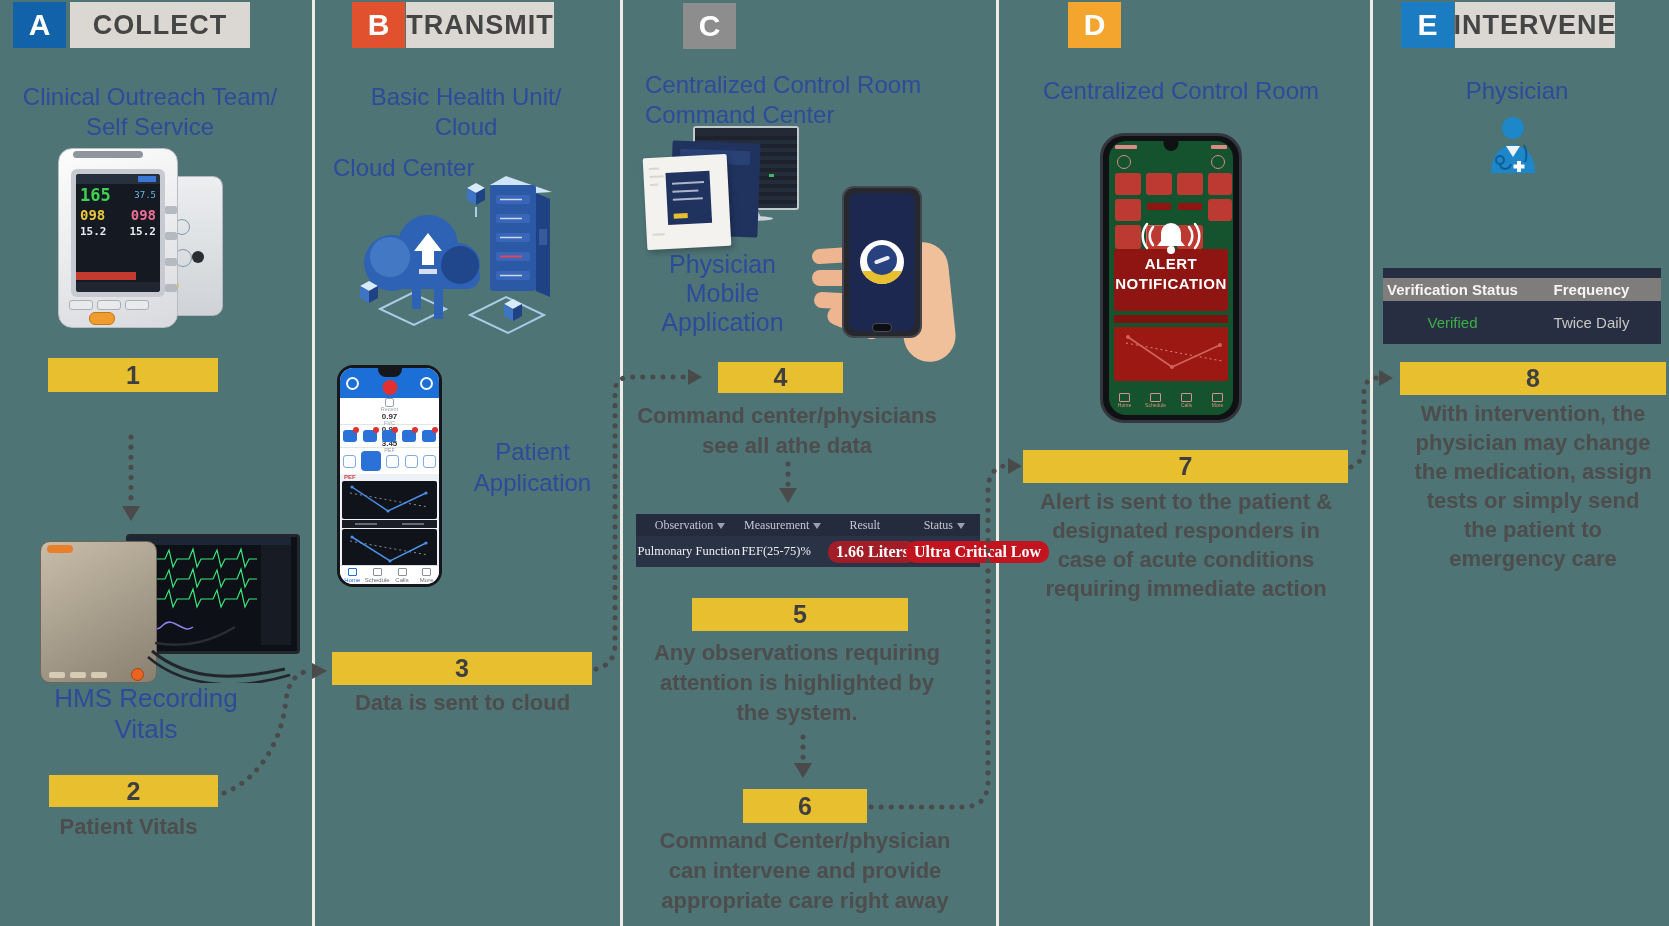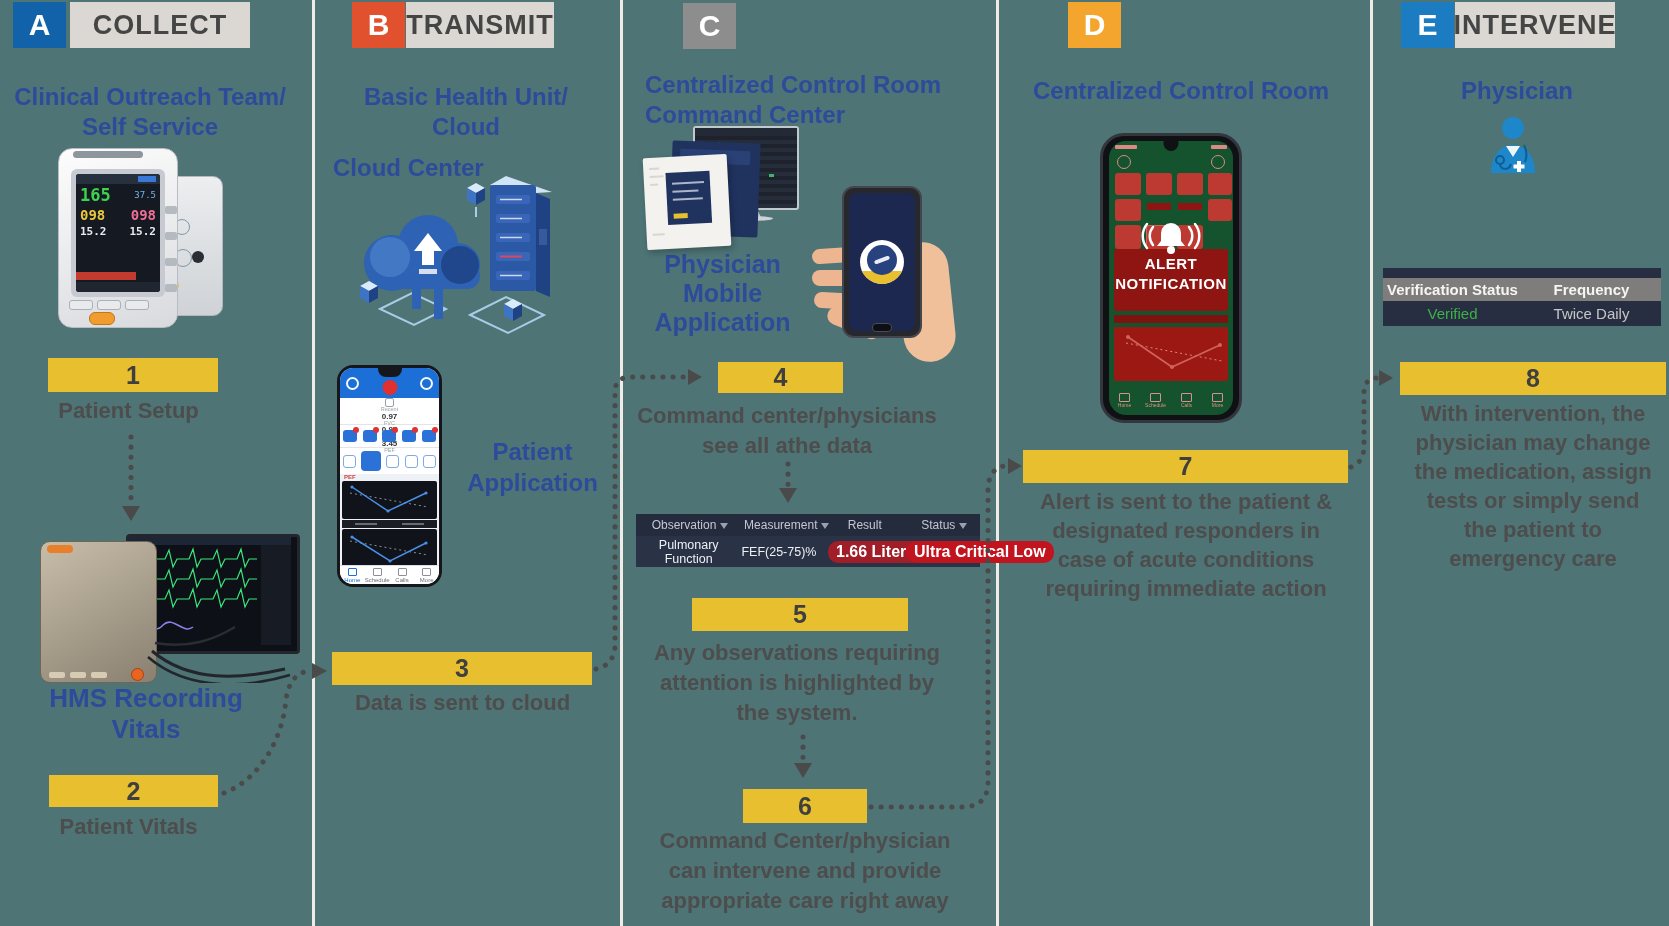--- a/index.html
+++ b/index.html
@@ -5,40 +5,40 @@
   html,body{margin:0;padding:0;background:#4e7475;}
   .canvas{position:relative;width:1669px;height:926px;background:#4e7475;overflow:hidden;
           font-family:"Liberation Sans","DejaVu Sans",sans-serif;}
   .divider{position:absolute;top:0;bottom:0;width:3px;background:#efece6;}
   
   .hletter{position:absolute;top:2px;width:53px;height:46px;color:#fff;font-size:30px;font-weight:bold;
            display:flex;align-items:center;justify-content:center;}
   .htitle{position:absolute;top:2px;height:46px;background:#dbd8d3;color:#454545;font-size:27px;
           font-weight:bold;letter-spacing:1px;display:flex;align-items:center;justify-content:center;}
   
-  .blue{position:absolute;color:#2d4b9b;font-weight:700;font-size:24px;line-height:30px;text-align:center;}
+  .blue{position:absolute;color:#2d4b9b;font-weight:400;font-size:24px;line-height:30px;text-align:center;}
   .ml{white-space:pre-line;}
   
   .stepbadge{position:absolute;background:#e8bf2f;color:#3f3f3f;font-size:25px;font-weight:800;
              display:flex;align-items:center;justify-content:center;}
   .steplabel{position:absolute;color:#4d4d4d;font-size:22px;font-weight:800;line-height:30px;text-align:center;}
   
-  .obs-table{position:absolute;left:636px;top:514px;width:344px;font-family:Liberation Sans, sans-serif;}
+  .obs-table{position:absolute;left:636px;top:514px;width:344px;font-family:Liberation Serif, serif;}
   .obs-head{display:flex;background:#242b3d;height:22px;align-items:center;color:#c3c7d2;font-size:12px;}
   .obs-row{display:flex;background:#2a3246;height:31px;align-items:center;color:#eef0f4;font-size:12.5px;}
   .obs-c0{width:112px;text-align:center;} .obs-c1{width:92px;text-align:left;}
   .obs-c2{width:66px;text-align:center;} .obs-c3{width:74px;text-align:center;margin-left:12px;}
   .funnel{display:inline-block;width:0;height:0;border-left:4px solid transparent;border-right:4px solid transparent;
           border-top:6px solid #9aa0b0;margin-left:4px;vertical-align:middle;}
   .pill{display:inline-block;padding:2px 8px;border-radius:10px;color:#fff;font-size:16px;font-weight:bold;white-space:nowrap;}
   
   .ver-table{position:absolute;left:1383px;top:268px;width:278px;}
   .ver-band{height:10px;background:#272e41;}
   .ver-head{display:flex;height:23px;background:#7f7d7b;color:#f5f5f5;font-size:15px;font-weight:600;align-items:center;}
-  .ver-row{display:flex;height:25px;background:#272e41;font-size:15px;align-items:center;}
+  .ver-row{display:flex;height:43px;background:#272e41;font-size:15px;align-items:center;}
   .ver-cell{width:50%;text-align:center;}
   
   svg.connectors{position:absolute;left:0;top:0;pointer-events:none;}
   .dots{fill:none;stroke:#4a4a4a;stroke-width:5;stroke-linecap:round;stroke-dasharray:0.1 10;}
   .ah{fill:#4a4a4a;}
   
   .vm{position:absolute;left:58px;top:148px;width:165px;height:180px;}
   .vm-wing{position:absolute;right:0;top:28px;width:60px;height:138px;background:linear-gradient(#eceef0,#cfd2d6);
            border-radius:10px;border:1px solid #b4b8bd;}
   .vm-front{position:absolute;left:0;top:0;width:118px;height:178px;background:linear-gradient(160deg,#fdfdfd,#d9dade);
@@ -172,21 +172,20 @@
   <div class="blue" style="left:333px;top:153px;width:200px;text-align:left">Cloud Center</div>
   <div class="blue ml" style="left:455px;top:436px;width:155px;line-height:31px">Patient
 Application</div>
   <div class="blue ml" style="left:645px;top:250px;width:155px;font-size:25px;line-height:29px">Physician
 Mobile
 Application</div>
   <div class="blue ml" style="left:0;top:683px;width:292px;font-size:26px;line-height:31px">HMS Recording
 Vitals</div>
 
   <div class="stepbadge" style="left:48px;top:358px;width:170px;height:34px">1</div>
-  <div class="steplabel ml" style="left:6px;top:396px;width:245px">Patient Setup</div>
 
   <div class="stepbadge" style="left:49px;top:775px;width:169px;height:32px">2</div>
   <div class="steplabel ml" style="left:6px;top:812px;width:245px">Patient Vitals</div>
 
   <div class="stepbadge" style="left:332px;top:652px;width:260px;height:33px">3</div>
   <div class="steplabel ml" style="left:330px;top:688px;width:265px">Data is sent to cloud</div>
 
   <div class="stepbadge" style="left:718px;top:362px;width:125px;height:31px">4</div>
   <div class="steplabel ml" style="left:637px;top:401px;width:300px">Command center/physicians
 see all athe data</div>

